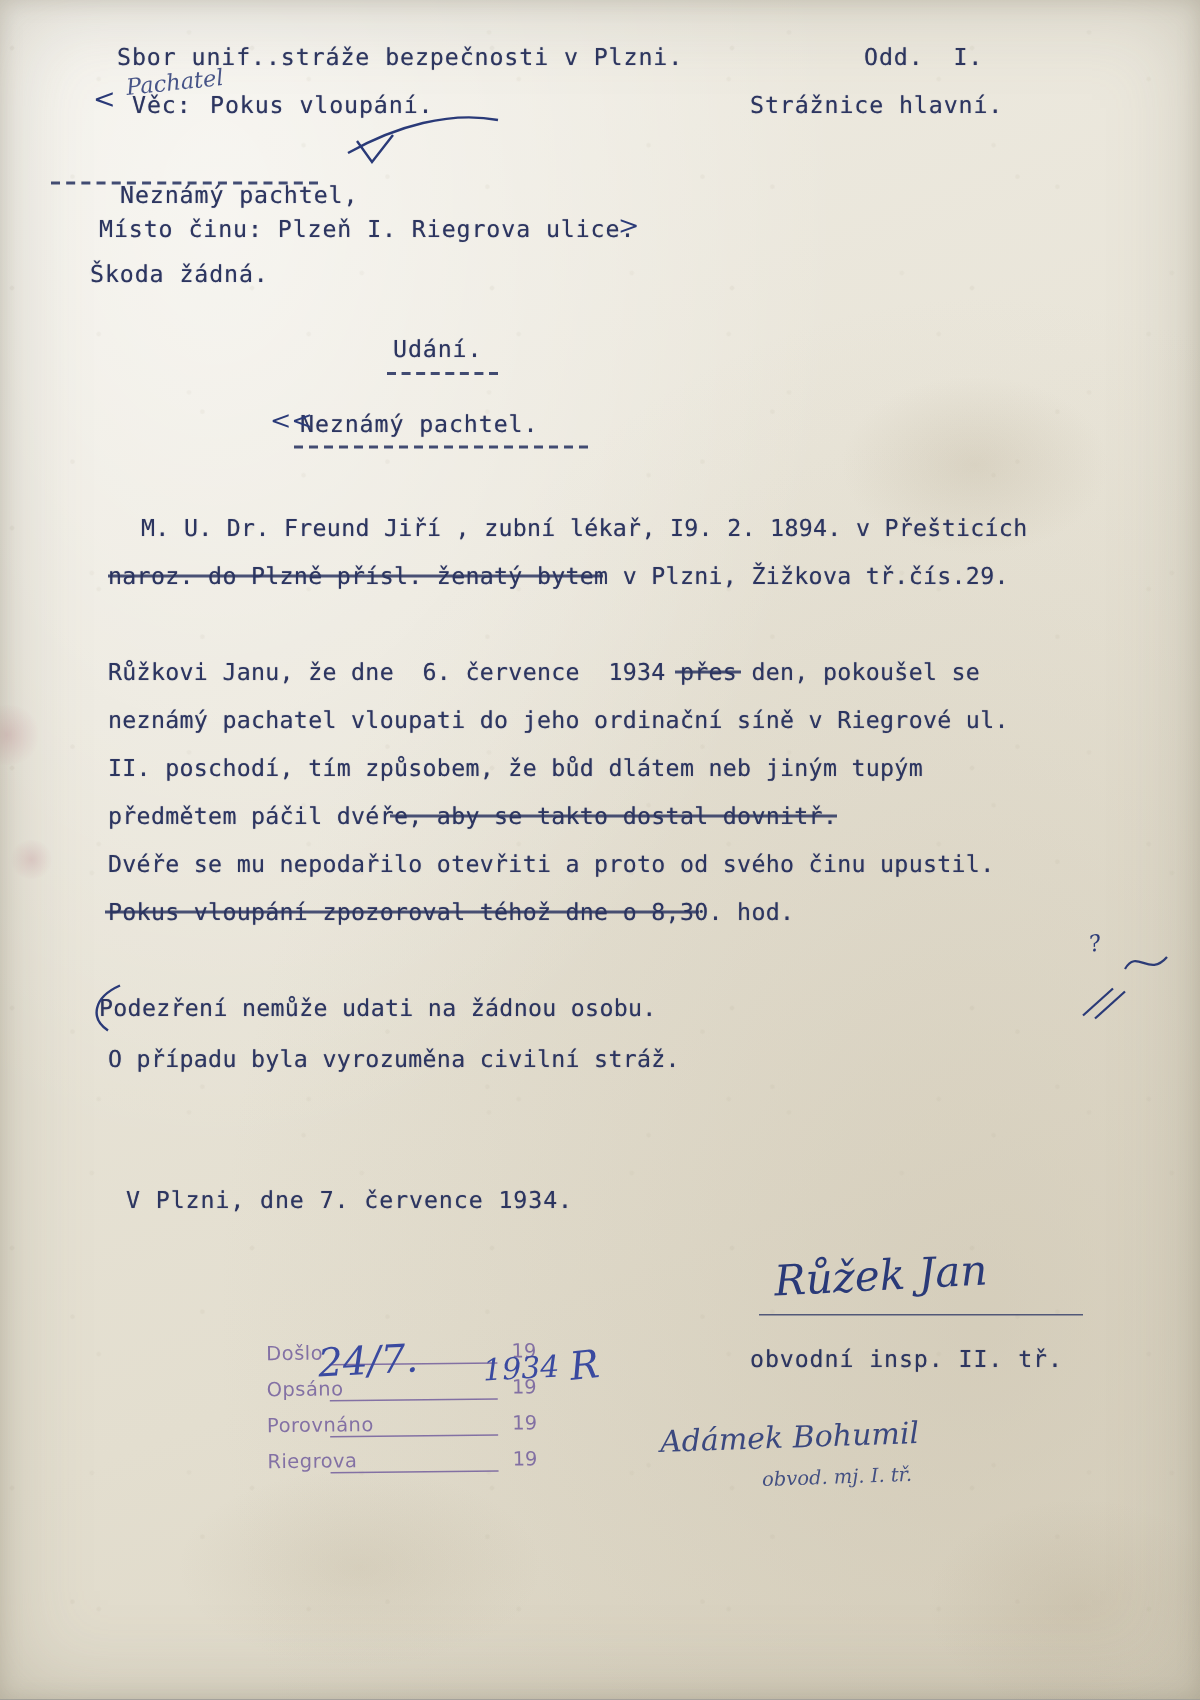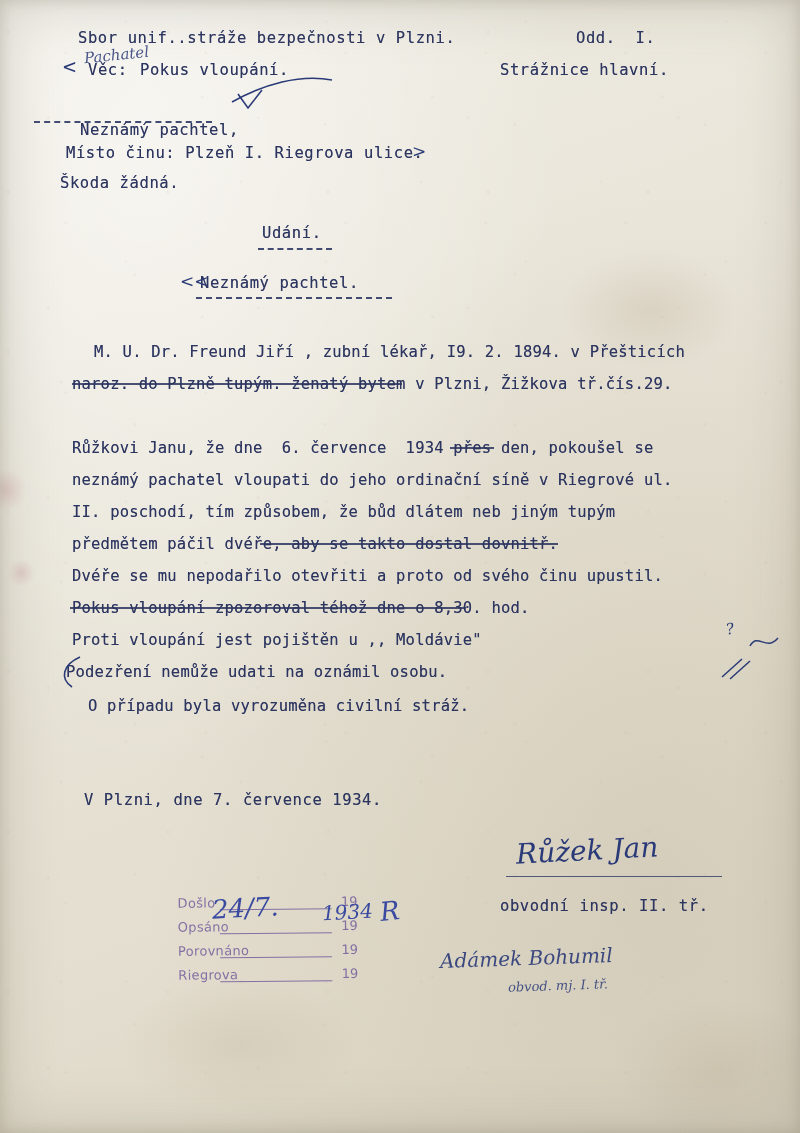--- a/index.html
+++ b/index.html
@@ -167,45 +167,44 @@
   <div class="tw" style="left:60px;top:174px;">Škoda žádná.</div>
 
   <div class="tw" style="left:262px;top:224px;">Udání.</div>
   <div class="dashline" style="left:258px;top:248px;width:74px;"></div>
 
   <div class="tw" style="left:200px;top:274px;">Neznámý pachtel.</div>
   <div class="hand" style="left:180px;top:271px;font-size:17px;">&lt;&lt;</div>
   <div class="dashline" style="left:196px;top:297px;width:196px;"></div>
 
   <div class="tw dense" style="left:72px;top:343px;padding-left:22px;">M. U. Dr. Freund Jiří , zubní lékař, I9. 2. 1894. v Přešticích</div>
-  <div class="tw dense" style="left:72px;top:375px;">naroz. do Plzně tupým. ženatý bytem v Plzni, Žižkova tř.čís.29.</div>
+  <div class="tw dense" style="left:72px;top:375px;">naroz. do Plzně přísl. ženatý bytem v Plzni, Žižkova tř.čís.29.</div>
   <div class="strike" style="left:72px;top:383px;width:330px;"></div>
   <div class="tw dense" style="left:72px;top:439px;">Růžkovi Janu, že dne  6. července  1934 přes den, pokoušel se</div>
   <div class="strike" style="left:450px;top:447px;width:44px;"></div>
   <div class="tw dense" style="left:72px;top:471px;">neznámý pachatel vloupati do jeho ordinační síně v Riegrové ul.</div>
   <div class="tw dense" style="left:72px;top:503px;">II. poschodí, tím způsobem, že bůd dlátem neb jiným tupým</div>
   <div class="tw dense" style="left:72px;top:535px;">předmětem páčil dvéře, aby se takto dostal dovnitř.</div>
   <div class="strike" style="left:260px;top:543px;width:298px;"></div>
   <div class="tw dense" style="left:72px;top:567px;">Dvéře se mu nepodařilo otevřiti a proto od svého činu upustil.</div>
   <div class="tw dense" style="left:72px;top:599px;">Pokus vloupání zpozoroval téhož dne o 8,30. hod.</div>
   <div class="strike" style="left:70px;top:607px;width:396px;"></div>
-  <div class="tw dense" style="left:72px;top:631px;">Proti vloupání jest pojištěn u ,, Moldávie"</div>
   <div class="hand" style="left:726px;top:620px;font-size:15px;transform:rotate(-12deg);">?</div>
   <svg class="curve" style="left:748px;top:630px;" width="34" height="24" viewBox="0 0 34 24">
     <path d="M2 16 C 10 2, 18 22, 30 8" stroke="#2a3a78" stroke-width="1.5" fill="none"></path>
   </svg>
-  <div class="tw dense" style="left:66px;top:663px;">Podezření nemůže udati na oznámil osobu.</div>
+  <div class="tw dense" style="left:66px;top:663px;">Podezření nemůže udati na žádnou osobu.</div>
   <svg class="curve" style="left:718px;top:655px;" width="34" height="26" viewBox="0 0 34 26">
     <path d="M4 22 L 24 4" stroke="#2a3a78" stroke-width="1.5" fill="none"></path>
     <path d="M12 24 L 32 6" stroke="#2a3a78" stroke-width="1.5" fill="none"></path>
   </svg>
   <svg class="curve" style="left:56px;top:655px;" width="30" height="36" viewBox="0 0 30 36">
     <path d="M24 2 C 6 10, 4 24, 16 32" stroke="#2a3a78" stroke-width="1.6" fill="none"></path>
   </svg>
-  <div class="tw dense" style="left:72px;top:697px;margin-left:16px;">O případu byla vyrozuměna civilní stráž.</div>
+  <div class="tw dense" style="left:72px;top:697px;">O případu byla vyrozuměna civilní stráž.</div>
 
   <div class="tw" style="left:84px;top:791px;">V Plzni, dne 7. července 1934.</div>
 
   <div class="hand" style="left:516px;top:834px;font-size:28px;transform:rotate(-3deg);">Růžek Jan</div>
   <div class="sigline" style="left:506px;top:876px;width:216px;"></div>
   <div class="tw" style="left:500px;top:897px;">obvodní insp. II. tř.</div>
 
   <div class="hand" style="left:440px;top:946px;font-size:20px;transform:rotate(-2deg);opacity:.9;">Adámek Bohumil</div>
   <div class="hand" style="left:508px;top:978px;font-size:13px;transform:rotate(-2deg);opacity:.85;">obvod. mj. I. tř.</div>
 

